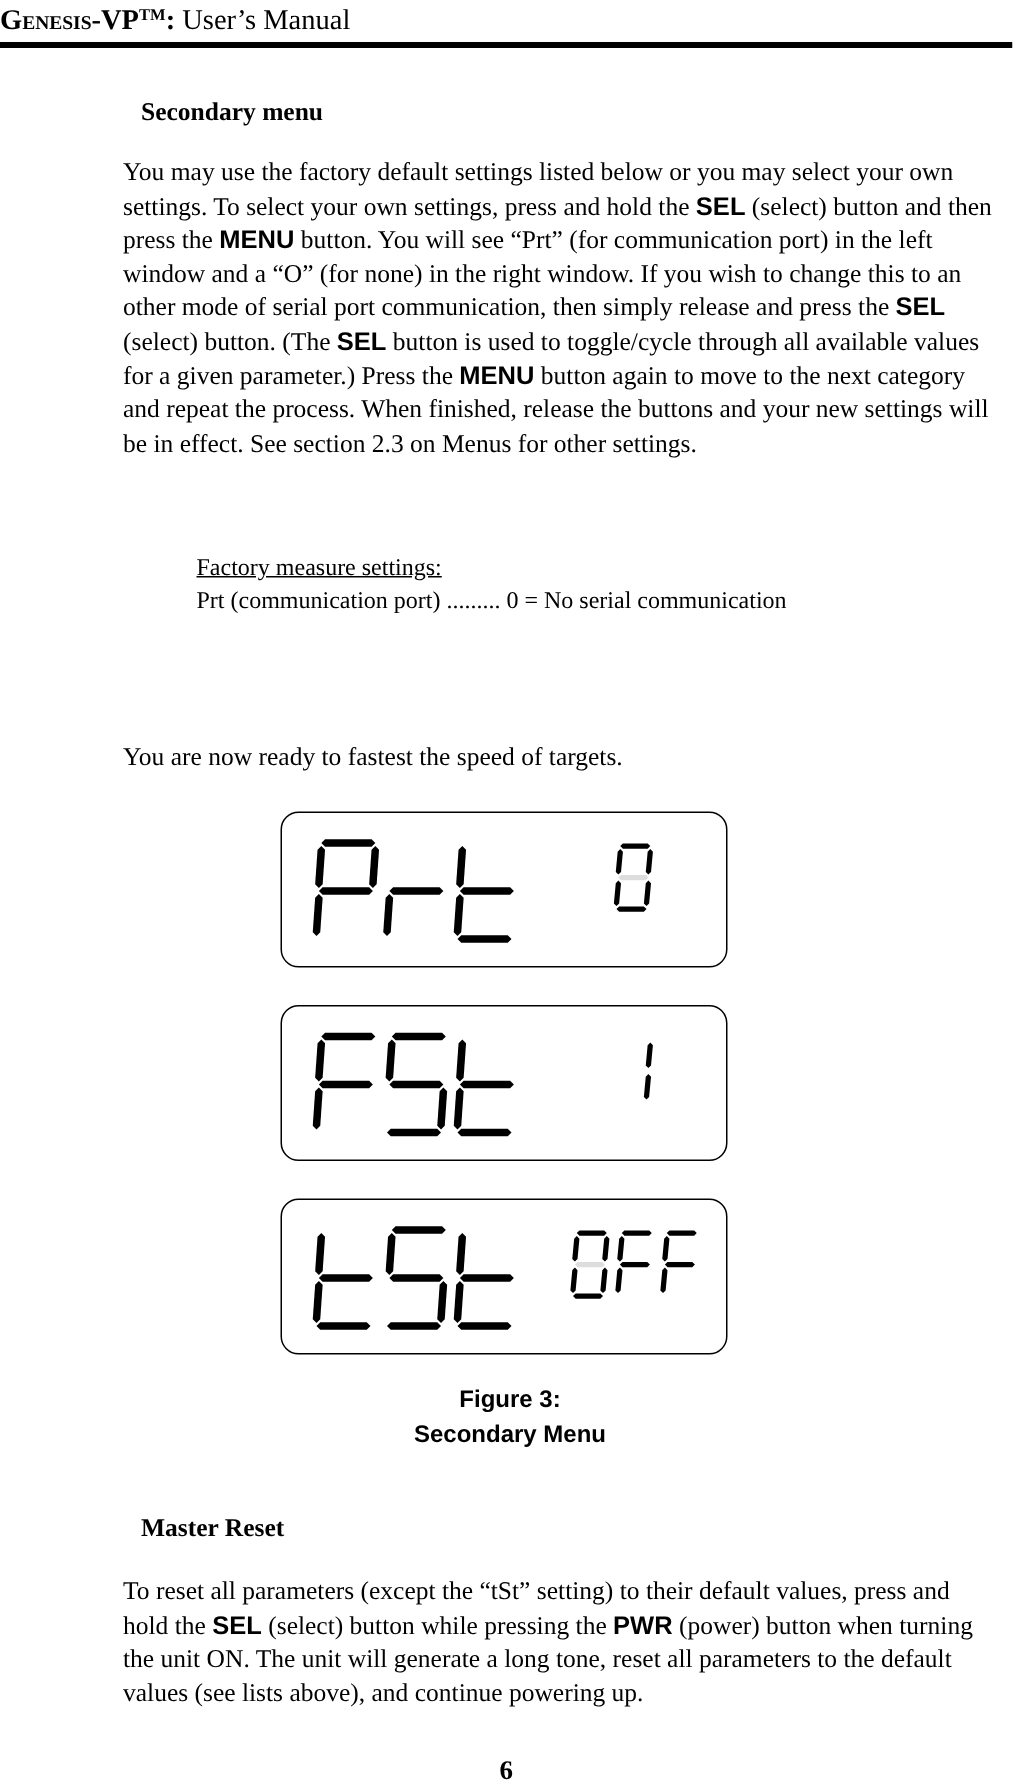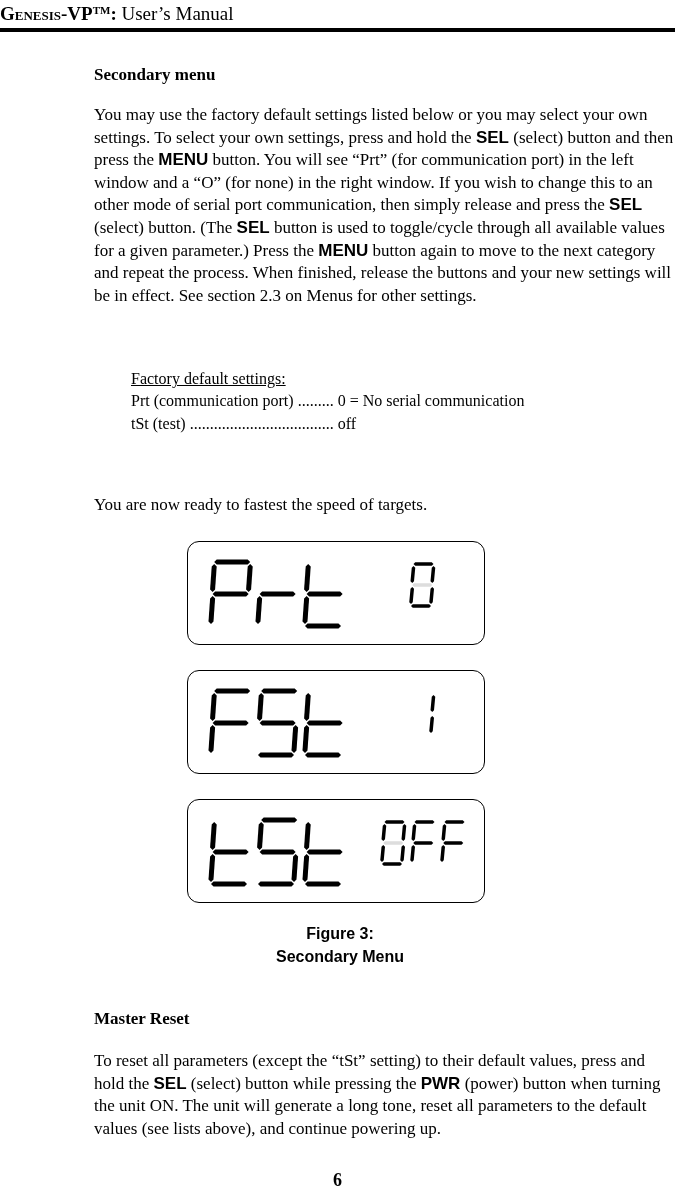--- a/index.html
+++ b/index.html
@@ -12,21 +12,21 @@
       font-size: 19px; line-height: 20px; white-space: nowrap;
     }
     .header .brand { font-weight: bold; font-variant: small-caps; }
     .header .tm { font-weight: bold; font-size: 11px; vertical-align: 6px; }
     .rule { position: absolute; left: 0; top: 28px; width: 675px; height: 4px; background: #000; }
 
     .section-title {
       position: absolute; left: 94px; font-weight: bold; font-size: 17px; line-height: 20px;
     }
     .para {
-      position: absolute; left: 94px; width: 580px; font-size: 17px; line-height: 22.6px;
+      position: absolute; left: 82px; width: 580px; font-size: 17px; line-height: 22.6px;
     }
     .kw { font-family: "Liberation Sans", sans-serif; font-weight: bold; font-size: 17px; }
 
     .defaults { position: absolute; left: 131px; top: 368px; font-size: 16px; line-height: 22.3px; }
     .defaults .title { text-decoration: underline; }
     .defaults .row { white-space: nowrap; }
 
     .lcd {
       position: absolute; left: 187px; width: 298px; height: 104px;
       border: 1.5px solid #000; border-radius: 12px; background: #fff; box-sizing: border-box;
@@ -47,23 +47,22 @@
 
 <div class="header">
   <span class="brand">Genesis-VP</span><span class="tm">TM</span><b>:</b><span> User’s Manual</span>
 </div>
 <div class="rule"></div>
 
 <div class="section-title" style="top:65px">Secondary menu</div>
 <div class="para" style="top:104px">You may use the factory default settings listed below or you may select your own settings. To select your own settings, press and hold the <span class="kw">SEL</span> (select) button and then press the <span class="kw">MENU</span> button. You will see “Prt” (for communication port) in the left window and a “O” (for none) in the right window. If you wish to change this to an other mode of serial port communication, then simply release and press the <span class="kw">SEL</span> (select) button. (The <span class="kw">SEL</span> button is used to toggle/cycle through all available values for a given parameter.) Press the <span class="kw">MENU</span> button again to move to the next category and repeat the process. When finished, release the buttons and your new settings will be in effect. See section 2.3 on Menus for other settings.</div>
 
 <div class="defaults">
-  <div class="title">Factory default settings:</div>
+  <div class="title">Factory measure settings:</div>
   <div class="row"><span>Prt (communication port) ......... </span><span>0 = No serial communication</span></div>
-  <div class="row"><span>tSt (test) .................................... </span><span>off</span></div>
 </div>
 
 <div class="para" style="top:494px">You are now ready to fastest the speed of targets.</div>
 
 <div class="lcd" style="top:541px" aria-label="Prt 0">
     <svg width="298" height="104" viewBox="0 0 298 104" xmlns="http://www.w3.org/2000/svg">
       <g>
         <path d="M28.7,17.5 L59.7,17.5 L62.2,20 L59.7,22.5 L28.7,22.5 L26.2,20 Z" fill="#000"></path>
         <path d="M62.2,22 L64.7,24.5 L63.1,47.5 L60.6,50 L58.1,47.5 L59.7,24.5 Z" fill="#000"></path>
         <path d="M24.6,54 L27.1,56.5 L25.5,79.5 L23,82 L20.5,79.5 L22.1,56.5 Z" fill="#000"></path>

